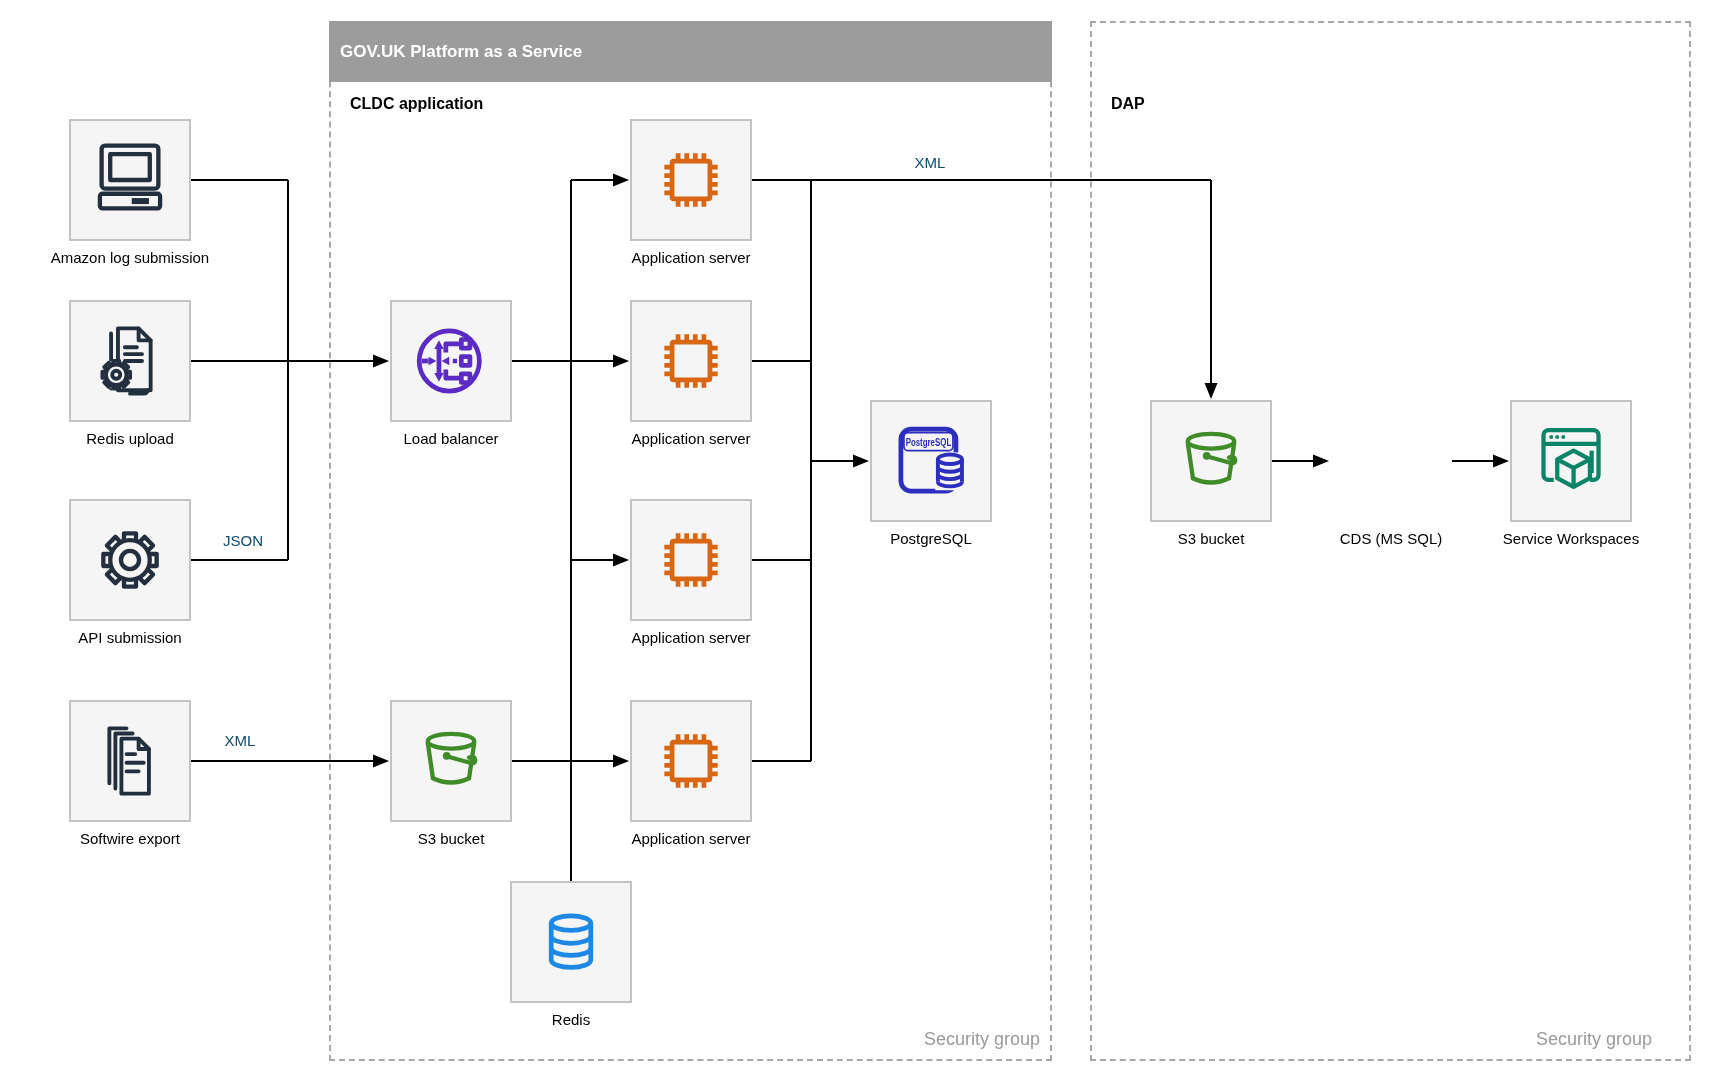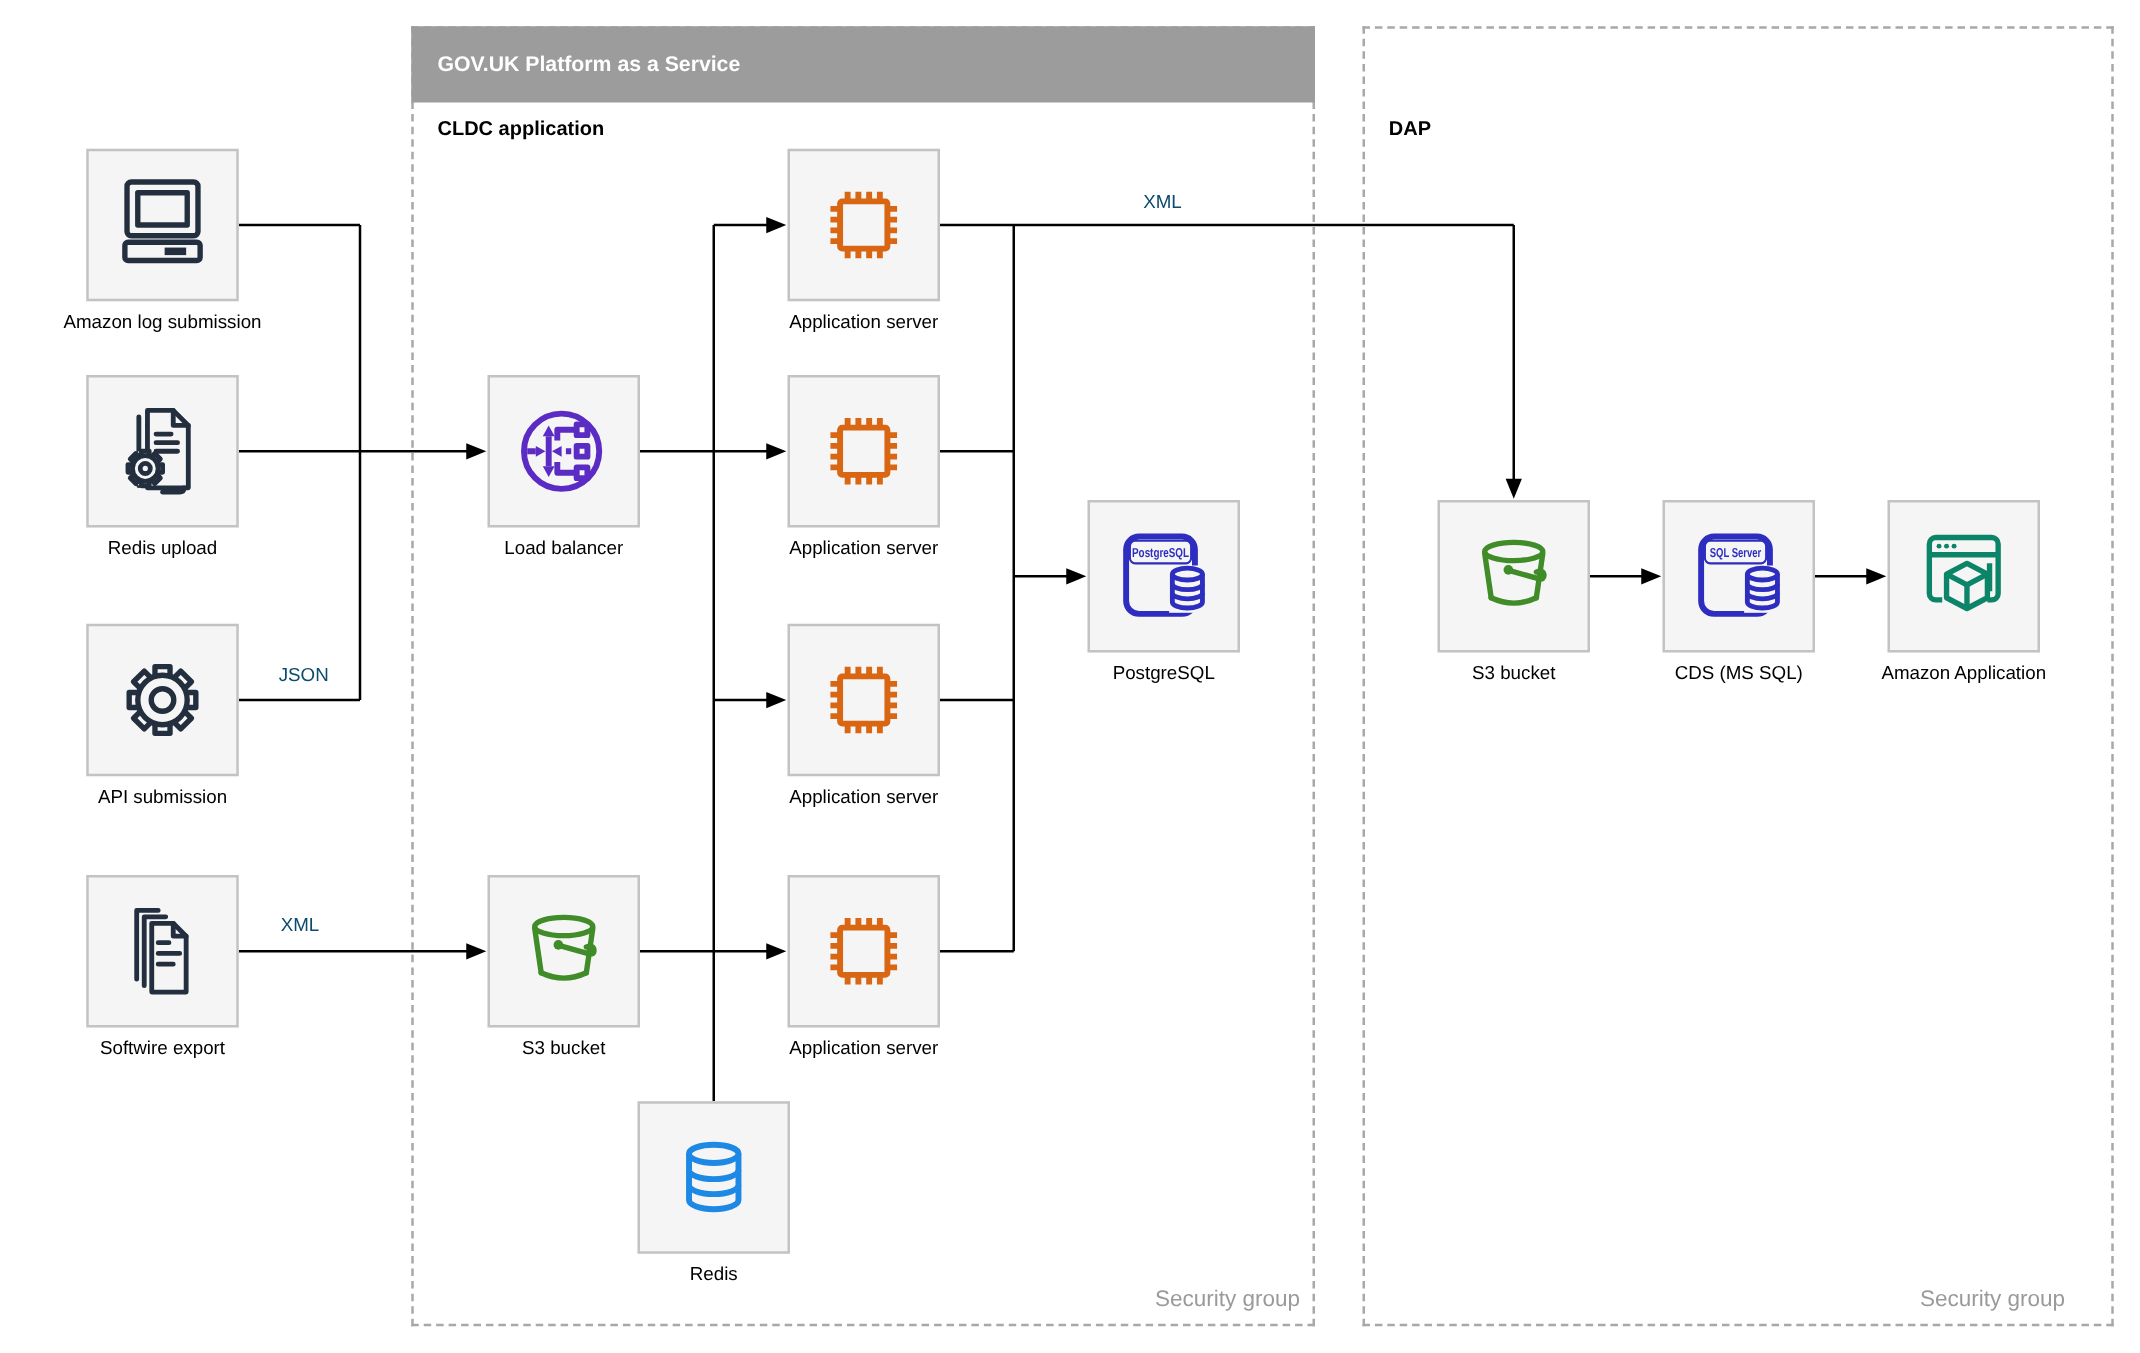--- a/index.html
+++ b/index.html
@@ -1,20 +1,20 @@
 <!DOCTYPE html>
 <html><head>
 <meta charset="utf-8">
 <style>
   html,body{margin:0;padding:0;background:#fff;}
   #canvas{position:relative;width:1712px;height:1082px;background:#ffffff;overflow:hidden;
           font-family:"Liberation Sans",sans-serif;}
   .container{position:absolute;border:2px dashed #a8a8a8;box-sizing:border-box;}
   .cbar{position:absolute;left:-2px;top:-2px;right:-2px;height:61px;background:#9c9c9c;
-        color:#ffffff;font-weight:bold;font-size:17px;line-height:61px;padding-left:21px;}
+        color:#ffffff;font-weight:bold;font-size:17px;line-height:61px;padding-left:11px;}
   .csub{position:absolute;left:19px;top:72px;font-weight:bold;font-size:16px;color:#000;}
   .cfoot{position:absolute;font-size:18px;color:#9a9a9a;}
   .node{position:absolute;width:122px;height:122px;background:#f5f5f5;border:2px solid #c3c3c3;
         box-sizing:border-box;display:flex;align-items:center;justify-content:center;}
   .nlabel{position:absolute;width:240px;text-align:center;font-size:15px;color:#000;line-height:18px;}
   .elabel{position:absolute;transform:translate(-50%,-50%);font-size:15px;color:#0c4a6e;white-space:nowrap;}
   svg{display:block;}
   #edges{position:absolute;left:0;top:0;}
 </style>
 </head>
@@ -267,35 +267,20 @@
         <path d="M23 29 L29 70"></path>
         <path d="M77 29 L71 70"></path>
         <path d="M29 70 Q50 80 71 70"></path>
         <path d="M47 45 L72 52 Q79 54 78 48 Q77 44 71 46"></path>
       </g>
       <circle cx="45" cy="44" r="4.5" fill="#3F8C28"></circle>
     </svg>
   </div>
   <div class="nlabel" style="left:1091px;top:530px">S3 bucket</div>
 
-  <div class="node" style="left:1330px;top:400px">
-    <svg width="86" height="86" viewBox="0 0 100 100">
-      <rect x="15" y="13" width="64" height="72" rx="12" fill="none" stroke="#2D2DC0" stroke-width="5.5"></rect>
-      <rect x="18.5" y="17" width="57" height="21" rx="5" fill="none" stroke="#2D2DC0" stroke-width="2"></rect>
-      <text x="47" y="32.5" text-anchor="middle" font-size="12" font-weight="bold" fill="#2D2DC0" textLength="48" lengthAdjust="spacingAndGlyphs">SQL Server</text>
-      <rect x="55" y="40" width="36" height="44" fill="#f5f5f5"></rect>
-      <g fill="none" stroke="#2D2DC0" stroke-width="4.5">
-        <ellipse cx="72" cy="48" rx="14" ry="5.5"></ellipse>
-        <path d="M58 48 V74 M86 48 V74"></path>
-        <path d="M58 74 A14 5.5 0 0 0 86 74"></path>
-        <path d="M58 57 A14 5.5 0 0 0 86 57"></path>
-        <path d="M58 65.5 A14 5.5 0 0 0 86 65.5"></path>
-      </g>
-    </svg>
-  </div>
   <div class="nlabel" style="left:1271px;top:530px">CDS (MS SQL)</div>
 
   <div class="node" style="left:1510px;top:400px">
     <svg width="86" height="86" viewBox="0 0 100 100">
       <g fill="none" stroke="#0C8468" stroke-width="5" stroke-linejoin="round">
         <rect x="18" y="14" width="64" height="58" rx="6"></rect>
         <path d="M18 30 H82"></path>
       </g>
       <g fill="#0C8468">
         <circle cx="27" cy="22" r="2.3"></circle>
@@ -304,15 +289,15 @@
       </g>
       <rect x="30" y="36" width="42" height="52" fill="#f5f5f5"></rect>
       <path d="M74 38 V64" fill="none" stroke="#0C8468" stroke-width="5"></path>
       <g fill="none" stroke="#0C8468" stroke-width="5" stroke-linejoin="round">
         <path d="M53 38 L72 48 V70 L53 80 L34 70 V48 Z"></path>
         <path d="M34 48 L53 58 L72 48"></path>
         <path d="M53 58 V80"></path>
       </g>
     </svg>
   </div>
-  <div class="nlabel" style="left:1451px;top:530px">Amazon Application</div>
+  <div class="nlabel" style="left:1451px;top:530px">Service Workspaces</div>
 
 </div>
 
 </body></html>

